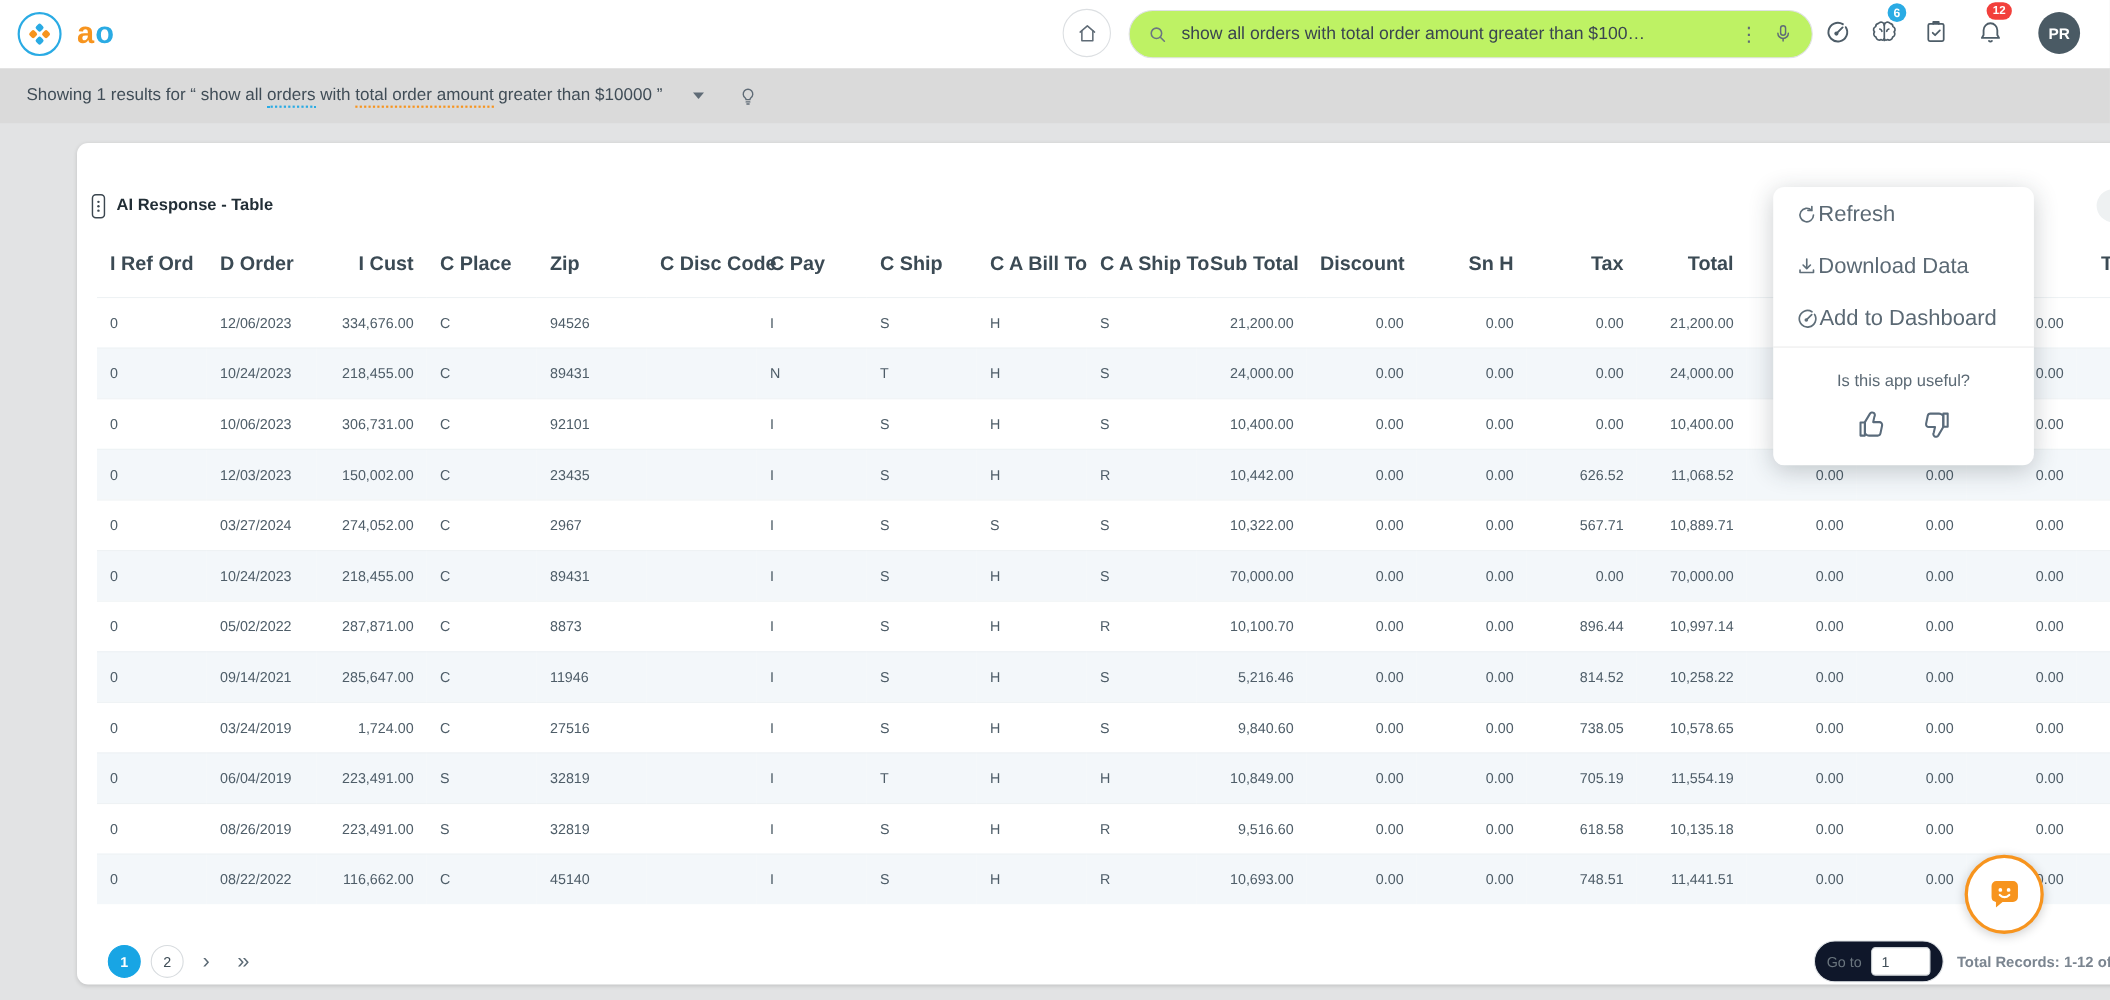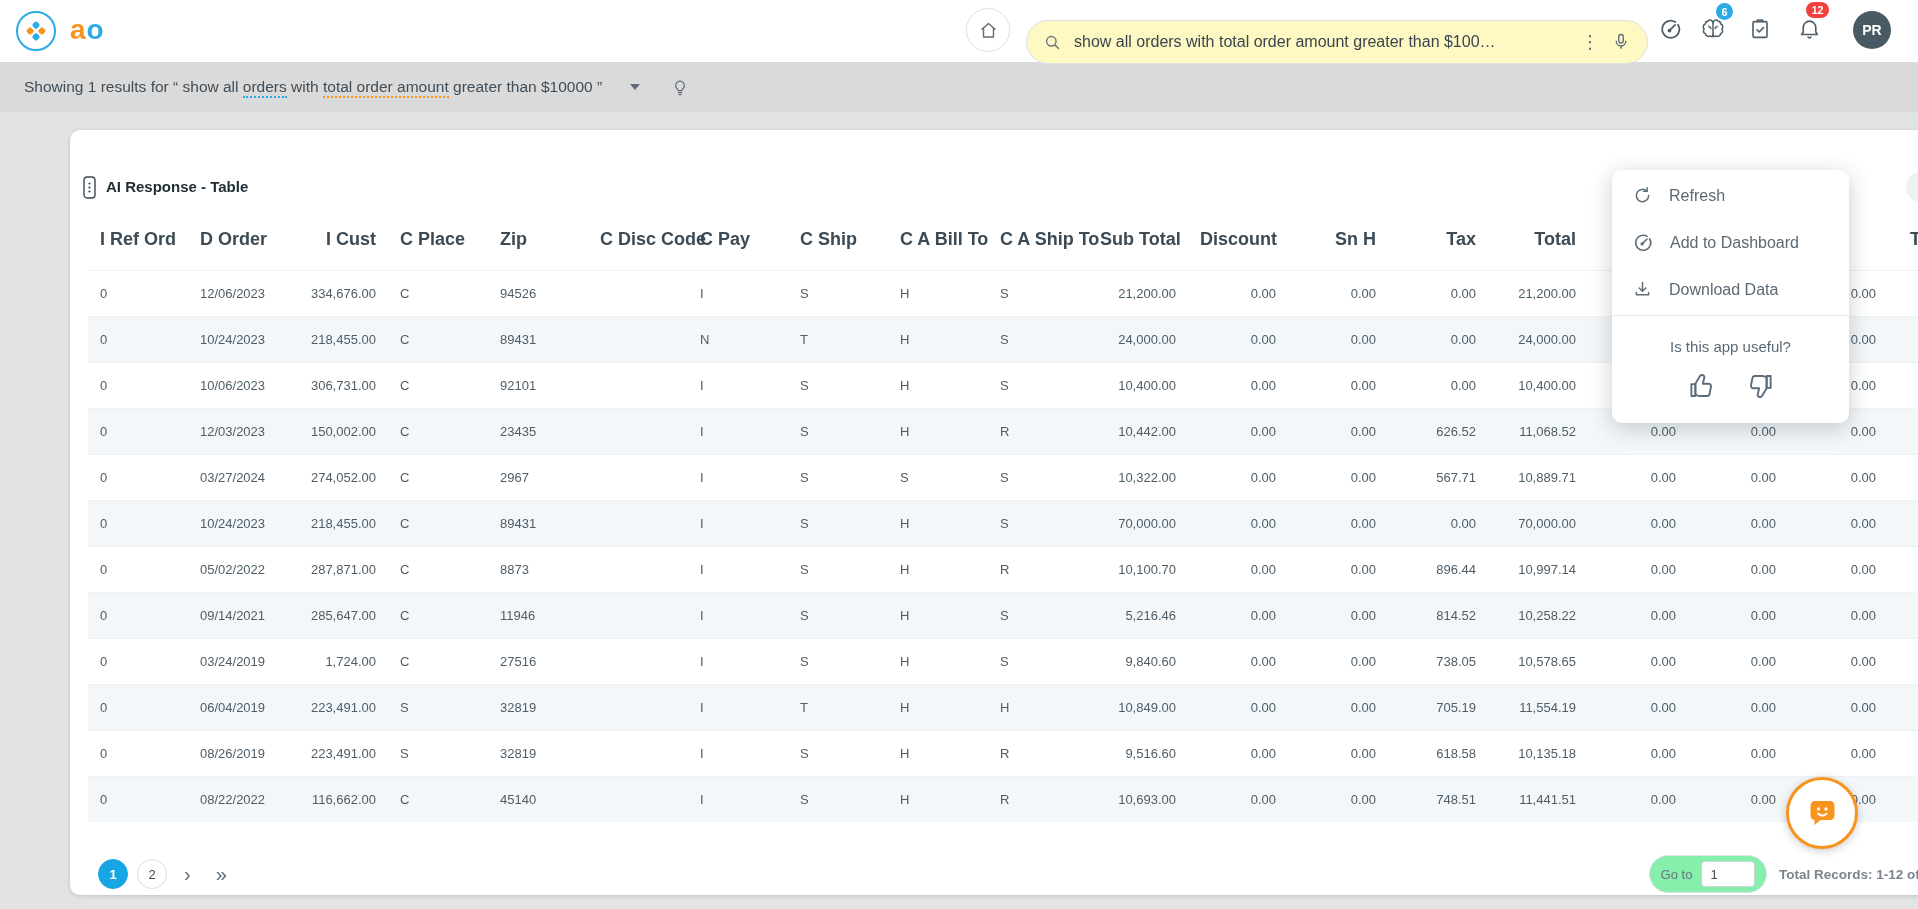--- a/index.html
+++ b/index.html
@@ -7,22 +7,22 @@
     font-family:"Liberation Sans","DejaVu Sans",sans-serif; background:#e2e3e4; }
 
   
   .topbar { position:absolute; left:0; top:0; width:1918px; height:62px; background:#fff; z-index:10; }
   .logo-circle { position:absolute; left:16px; top:11px; width:40px; height:40px; border-radius:50%;
     border:2px solid #2aabe4; display:flex; align-items:center; justify-content:center; background:#fff; cursor:pointer; }
   .brand { position:absolute; left:70px; top:14px; font-size:28px; font-weight:bold; letter-spacing:1px; }
   .brand .a { color:#f7941e; } .brand .o { color:#2aabe4; }
   .home-btn { position:absolute; left:966px; top:8px; width:44px; height:44px; border-radius:50%;
     border:1px solid #dcdfe2; background:#fff; display:flex; align-items:center; justify-content:center; cursor:pointer; }
-  .search-pill { position:absolute; left:1026px; top:20px; width:622px; height:44px; border:1px solid #dfe1e4;
-    border-radius:22px; background:#fef9c3; display:flex; align-items:center; padding:0 16px; }
+  .search-pill { position:absolute; left:1026px; top:9px; width:622px; height:44px; border:1px solid #dfe1e4;
+    border-radius:22px; background:#bef264; display:flex; align-items:center; padding:0 16px; }
   .search-pill input { flex:1; border:none; outline:none; font-size:16px; color:#3a4550;
     font-family:inherit; margin-left:12px; background:transparent; }
   .search-kebab { color:#5f6b76; font-size:18px; letter-spacing:0; padding:0 12px; cursor:pointer; line-height:1; }
   .icon-btn { position:absolute; top:11px; width:36px; height:36px; display:flex; align-items:center;
     justify-content:center; cursor:pointer; background:transparent; border:none; }
   .badge { position:absolute; z-index:12; color:#fff; font-weight:bold; display:flex; align-items:center;
     justify-content:center; border-radius:9px; }
   .badge.blue { left:1716px; top:3px; min-width:17px; height:17px; background:#2aabe4; font-size:11px; padding:0 3px; }
   .badge.red  { left:1806px; top:2px; min-width:23px; height:16px; background:#f2403c; font-size:10.5px; padding:0 4px; }
   .avatar { position:absolute; left:1853px; top:11px; width:38px; height:38px; border-radius:50%;
@@ -58,31 +58,31 @@
   th.ar, td.ar { text-align:right; }
   tbody tr:nth-child(even) { background:#f3f7fa; }
 
   
   .pages { position:absolute; left:28px; top:729px; display:flex; align-items:center; gap:9px; }
   .page-btn { width:30px; height:30px; border-radius:50%; border:1px solid #d8dcdf; background:#fff;
     color:#3f4d57; font-size:13px; display:flex; align-items:center; justify-content:center; cursor:pointer; }
   .page-btn.active { background:#18a5e4; border-color:#18a5e4; color:#fff; font-weight:bold; }
   .page-arrow { color:#5b6974; font-size:20px; padding:0 8px; cursor:pointer; line-height:30px; }
   .goto-pill { position:absolute; left:1579px; top:725px; width:118px; height:38px; border:1px solid #e0e3e6;
-    border-radius:19px; display:flex; align-items:center; justify-content:center; gap:9px; background:#86efac; }
+    border-radius:19px; display:flex; align-items:center; justify-content:center; gap:9px; background:#0f172a; }
   .goto-pill label { font-size:13px; color:#6a757e; }
   .goto-pill input { width:54px; height:26px; border:1px solid #cfd4d8; border-radius:4px; font-size:13px;
     color:#404d57; padding-left:8px; outline:none; font-family:inherit; }
   .total-records { position:absolute; left:1709px; top:737px; font-size:13.5px; font-weight:bold; color:#7b8590; }
   .resize-grip { position:absolute; left:1852px; top:742px; cursor:nwse-resize; }
 
   
   .menu { position:absolute; left:1612px; top:170px; width:237px; background:#fff; border-radius:10px;
     box-shadow:0 5px 22px rgba(35,45,55,.24); z-index:30; padding-top:2px; }
-  .menu-item { height:47px; display:flex; align-items:center; gap:16px; padding:0 20px; font-size:16px;
+  .menu-item { height:47px; display:flex; align-items:center; padding:0 20px; font-size:20px;
     color:#5b6974; cursor:pointer; }
   .menu-item.active { background:#e9f5fc; color:#1b9fe0; }
   .menu-divider { border-top:1px solid #ececec; margin-top:2px; }
   .feedback-q { padding-top:22px; text-align:center; font-size:15px; color:#5b6974; }
   .thumbs { display:flex; justify-content:center; gap:28px; padding:16px 0 22px; }
   .thumb-btn { cursor:pointer; display:flex; }
 
   
   .chat-fab { position:absolute; left:1786px; top:777px; width:72px; height:72px; border-radius:50%;
     background:#fff; border:3px solid #f7941e; box-shadow:0 2px 10px rgba(0,0,0,.20); display:flex;
@@ -540,37 +540,37 @@
         <span style="display: flex;">
           <svg width="21" height="21" viewBox="0 0 24 24" fill="none" stroke-width="1.7" stroke-linecap="round" stroke="#5f6e79">
             <path d="M19 12a7 7 0 1 1-2.05-4.95"></path>
             <path d="M17.3 3.1v4.1h-4.1"></path>
           </svg>
         </span>
         <span>Refresh</span>
       </div>
       <div class="menu-item">
         <span style="display: flex;">
+          <svg width="21" height="21" viewBox="0 0 24 24" fill="none" stroke-width="1.7" stroke-linecap="round" stroke-linejoin="round" stroke="#5f6e79">
+            <path d="M12 4v9.5"></path>
+            <path d="M8.2 10.2 12 14l3.8-3.8"></path>
+            <path d="M5 15.5V18h14v-2.5"></path>
+          </svg>
+        </span>
+        <span>Download Data</span>
+      </div>
+      <div class="menu-item">
+        <span style="display: flex;">
           <svg width="22" height="22" viewBox="0 0 24 24" fill="none" stroke-width="1.7" stroke-linecap="round" stroke="#5f6e79">
             <path d="M16.6 4.8a8.2 8.2 0 1 0 2.6 2.6"></path>
             <path d="M11.6 12.4 16.4 7.6"></path>
             <circle cx="11" cy="13" r="1.8" class="fill-dot" stroke="none" fill="#5f6e79"></circle>
           </svg>
         </span>
         <span>Add to Dashboard</span>
-      </div>
-      <div class="menu-item">
-        <span style="display: flex;">
-          <svg width="21" height="21" viewBox="0 0 24 24" fill="none" stroke-width="1.7" stroke-linecap="round" stroke-linejoin="round" stroke="#5f6e79">
-            <path d="M12 4v9.5"></path>
-            <path d="M8.2 10.2 12 14l3.8-3.8"></path>
-            <path d="M5 15.5V18h14v-2.5"></path>
-          </svg>
-        </span>
-        <span>Download Data</span>
       </div>
     </div>
   <div class="menu-divider"></div>
   <div class="feedback-q">Is this app useful?</div>
   <div class="thumbs">
     <span class="thumb-btn">
       <svg width="30" height="30" viewBox="0 0 24 24" fill="none" stroke="#5a6b7b" stroke-width="1.5" stroke-linejoin="round" stroke-linecap="round">
         <path d="M3.5 10.5h3.2V20H3.5z"></path>
         <path d="M6.7 18.6l1.6 1a3 3 0 0 0 1.6.4h6.1a2 2 0 0 0 2-1.6l1.2-5.8a2 2 0 0 0-2-2.4h-4.5l.9-4A1.8 1.8 0 0 0 10.4 4L6.7 10.2z"></path>
         </svg>

